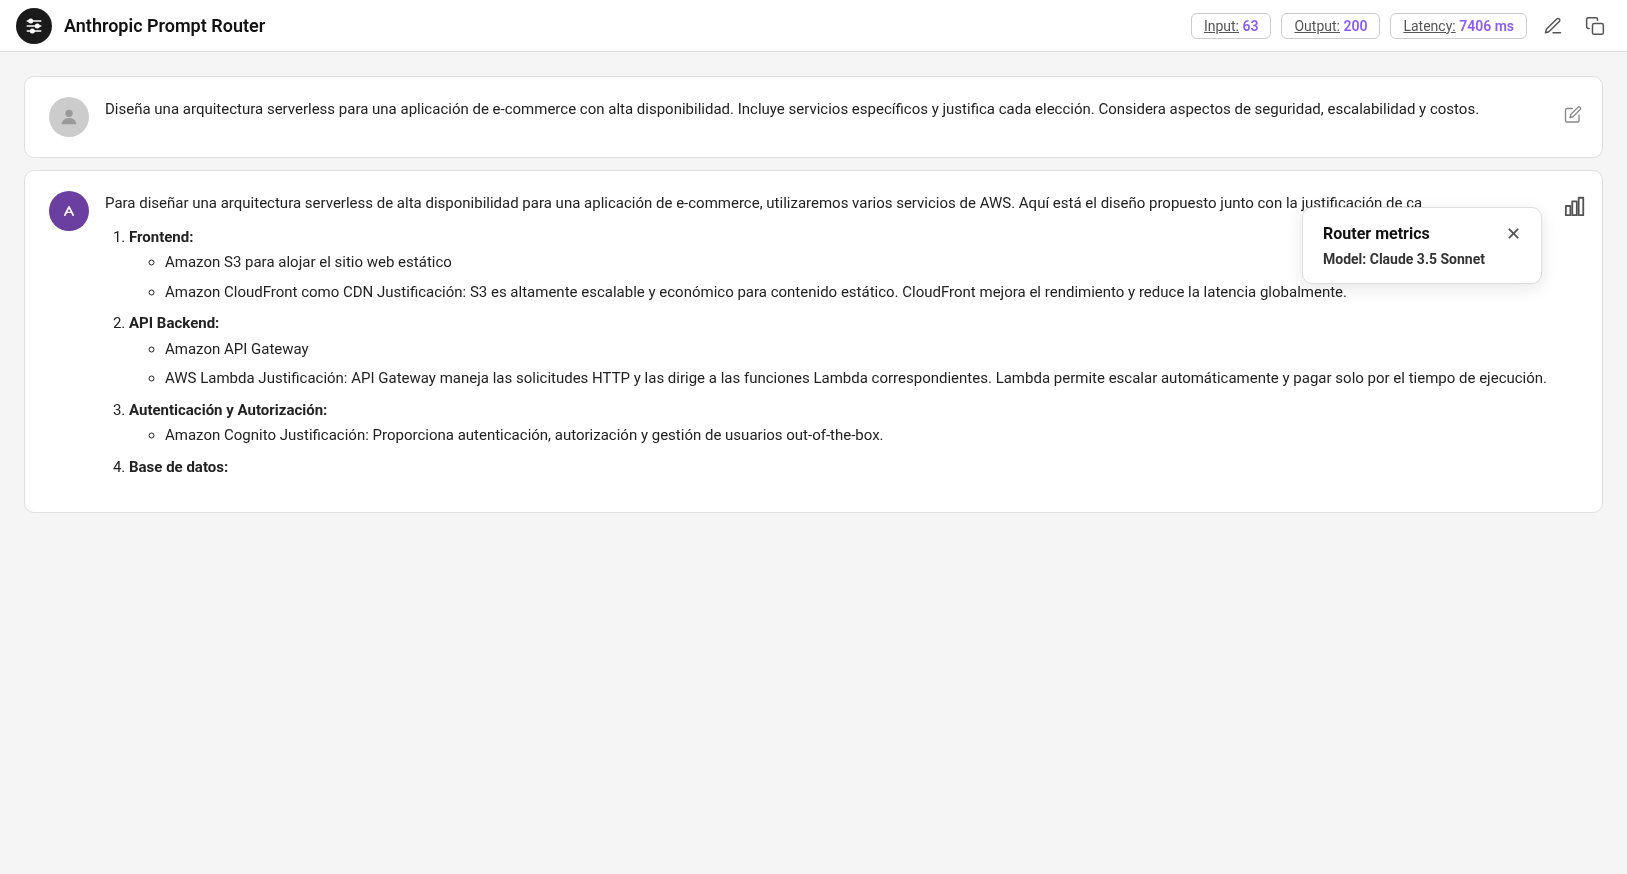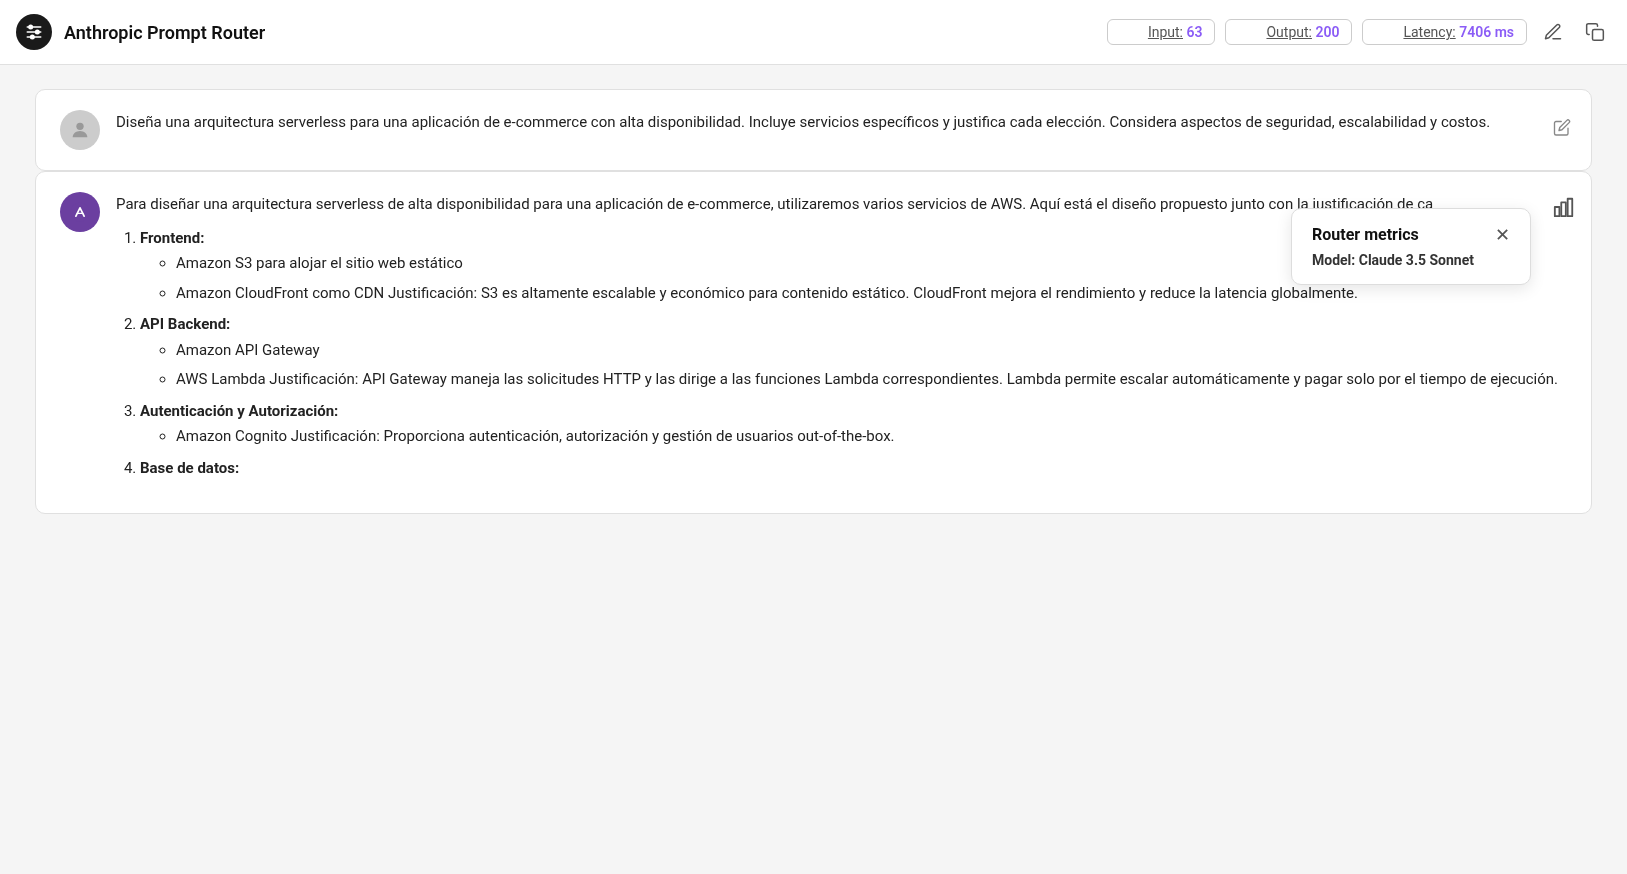--- a/index.html
+++ b/index.html
@@ -11,21 +11,21 @@
     }
 
     
     .header {
       display: flex;
       align-items: center;
       justify-content: space-between;
       background: #ffffff;
       border-bottom: 1px solid #e0e0e0;
       padding: 0 16px;
-      height: 65px;
+      height: 52px;
     }
     .header-left {
       display: flex;
       align-items: center;
       gap: 12px;
     }
     .header-icon-wrap {
       width: 36px;
       height: 36px;
       border-radius: 50%;
@@ -52,44 +52,43 @@
       padding: 4px 12px;
       font-size: 14px;
       color: #222;
       background: #fff;
       white-space: nowrap;
     }
     .metric-badge span.label {
       font-weight: 400;
       color: #555;
       text-decoration: underline;
-      margin-left: 28px;
     }
     .metric-badge span.value {
       font-weight: 600;
       color: #8b5cf6;
     }
     .header-action-btn {
       background: none;
       border: none;
       cursor: pointer;
       padding: 6px;
       color: #555;
       font-size: 18px;
       display: flex;
       align-items: center;
       justify-content: center;
     }
 
     
     .main {
-      padding: 24px 35px;
+      padding: 24px 24px;
       display: flex;
       flex-direction: column;
-      gap: 0;
+      gap: 12px;
     }
 
     
     .user-message-card {
       background: #ffffff;
       border: 1px solid #e0e0e0;
       border-radius: 10px;
       padding: 20px 24px;
       display: flex;
       align-items: flex-start;

